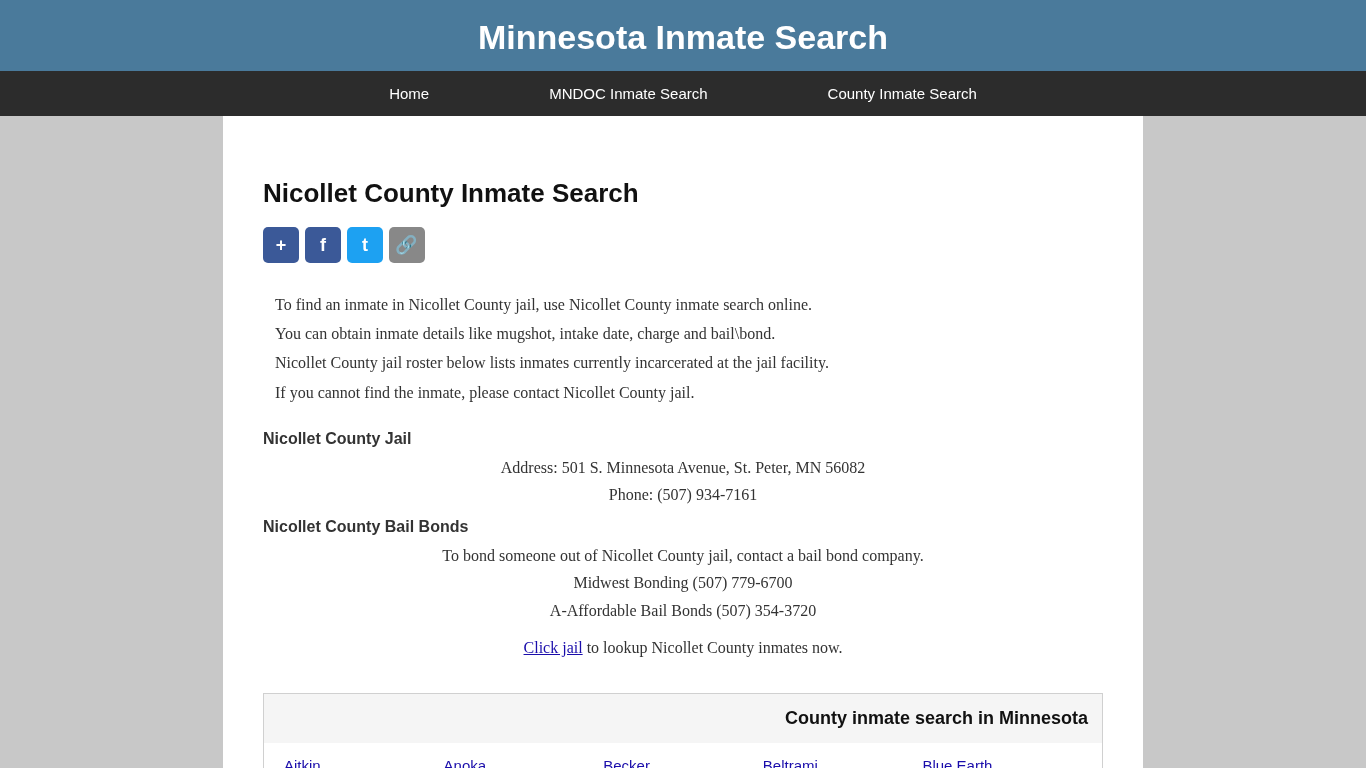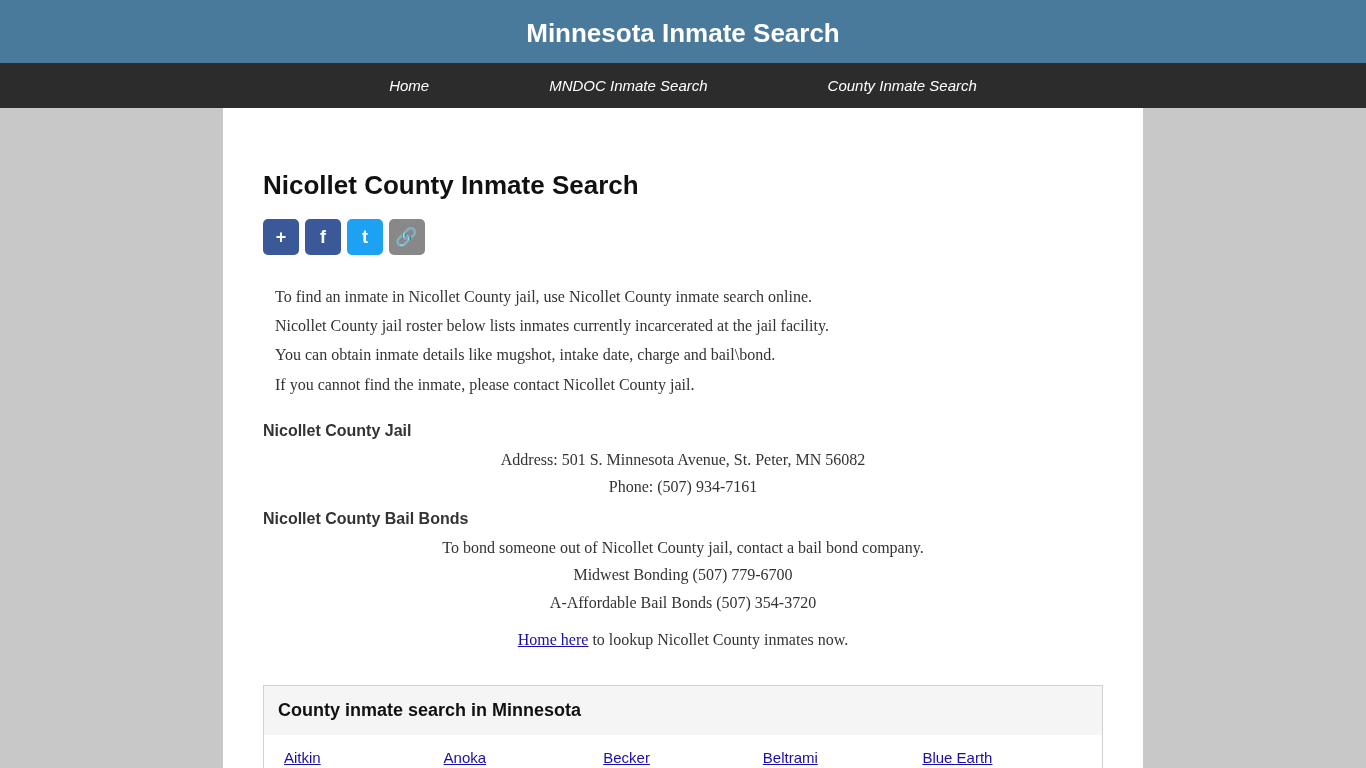--- a/index.html
+++ b/index.html
@@ -9,39 +9,38 @@
       background-color: #c8c8c8;
       color: #333;
     }
     #site-header {
       background-color: #4a7a9b;
       text-align: center;
       padding: 18px 0 14px 0;
     }
     #site-title {
       color: #fff;
-      font-size: 26px;
+      font-size: 34px;
       font-weight: bold;
       font-family: Arial, sans-serif;
     }
     #nav-bar {
       background-color: #2c2c2c;
       display: flex;
       justify-content: center;
       gap: 0;
     }
     .nav-item {
       color: #fff;
       font-family: Arial, sans-serif;
       font-size: 15px;
       padding: 14px 60px;
       cursor: pointer;
       text-decoration: none;
       display: inline-block;
-      font-style: italic;
     }
     #main-wrapper {
       max-width: 920px;
       margin: 0 auto;
       background: #fff;
       min-height: 600px;
       padding: 30px 40px 40px 40px;
     }
     #page-title {
       font-size: 26px;
@@ -100,21 +99,21 @@
       cursor: pointer;
     }
     #county-section {
       margin-top: 32px;
       border: 1px solid #d0d0d0;
       background: #f5f5f5;
     }
     #county-section-title {
       font-weight: bold;
       font-size: 18px;
-      text-align: left;
+      text-align: right;
       padding: 14px;
       font-family: Arial, sans-serif;
       color: #111;
     }
     #county-grid {
       display: grid;
       grid-template-columns: repeat(5, 1fr);
       padding: 10px 20px 20px 20px;
       gap: 4px 0;
       background: #fff;
@@ -146,22 +145,22 @@
 
   <div class="social-icons">
     <div class="social-btn social-share">+</div>
     <div class="social-btn social-facebook">f</div>
     <div class="social-btn social-twitter">t</div>
     <div class="social-btn social-link">🔗</div>
   </div>
 
   <div id="intro-text">
     <p>To find an inmate in Nicollet County jail, use Nicollet County inmate search online.</p>
+    <p>You can obtain inmate details like mugshot, intake date, charge and bail\bond.</p>
     <p>Nicollet County jail roster below lists inmates currently incarcerated at the jail facility.</p>
-    <p>You can obtain inmate details like mugshot, intake date, charge and bail\bond.</p>
     <p>If you cannot find the inmate, please contact Nicollet County jail.</p>
   </div>
 
   <div>
     <div class="section-heading">Nicollet County Jail</div>
     <div class="section-body">
       <span>Address: 501 S. Minnesota Avenue, St. Peter, MN 56082</span><br>
       <span>Phone: (507) 934-7161</span>
     </div>
   </div>
@@ -170,21 +169,21 @@
     <div class="section-heading">Nicollet County Bail Bonds</div>
     <div class="section-body">
       <span>To bond someone out of Nicollet County jail, contact a bail bond company.</span><br>
       <span>Midwest Bonding (507) 779-6700</span><br>
       <span>A-Affordable Bail Bonds (507) 354-3720</span>
     </div>
   </div>
 
   <div>
     <div class="section-body">
-      <a class="inmate-search-link">Home here</a><span> to lookup Nicollet County inmates now.</span>
+      <a class="inmate-search-link">Click jail</a><span> to lookup Nicollet County inmates now.</span>
     </div>
   </div>
 
   <div id="county-section">
     <div id="county-section-title">County inmate search in Minnesota</div>
     <div id="county-grid">
     <a class="county-link">Aitkin</a>
         <a class="county-link">Anoka</a>
         <a class="county-link">Becker</a>
         <a class="county-link">Beltrami</a>

